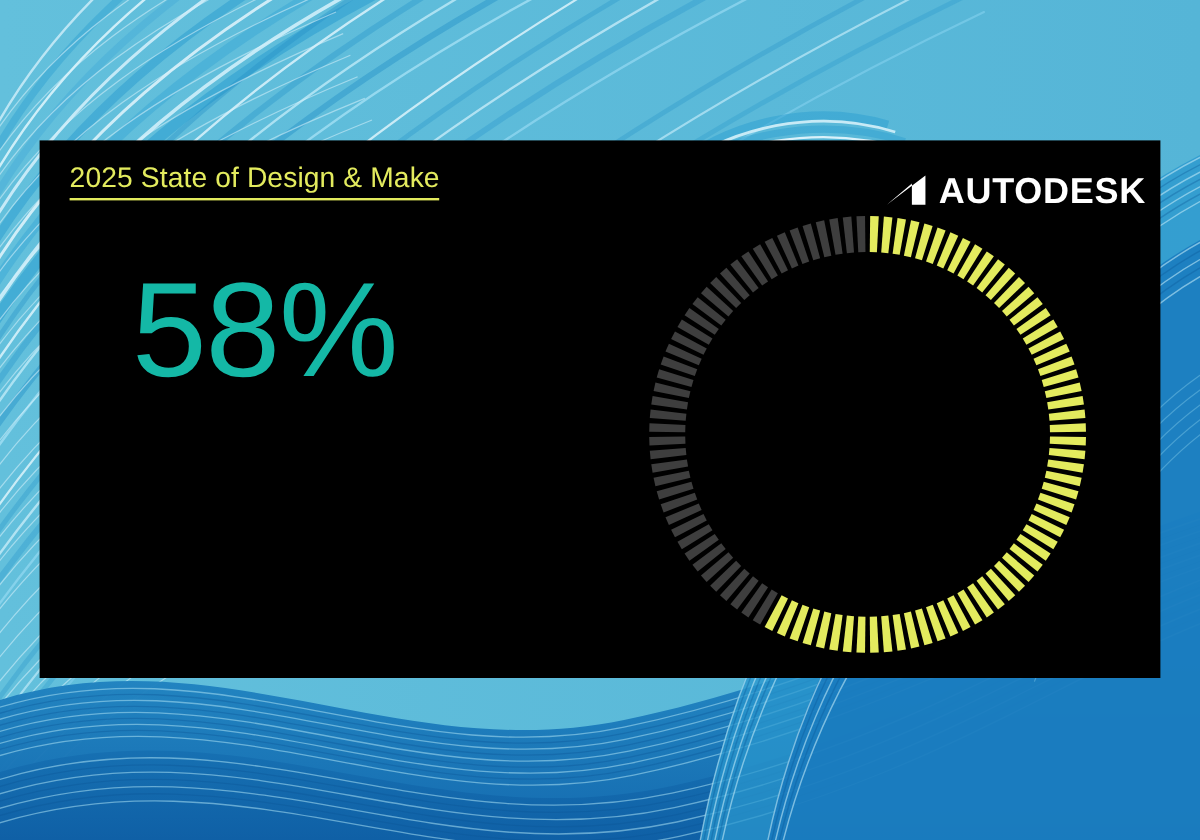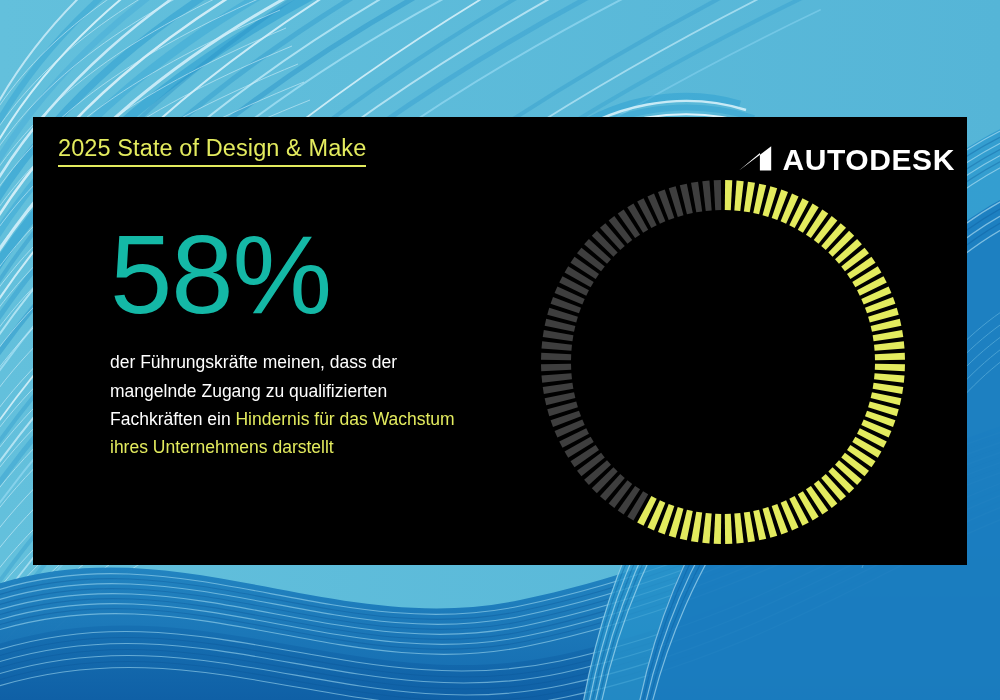--- a/index.html
+++ b/index.html
@@ -296,23 +296,20 @@
       <div id="brand-logo">
         <svg id="brand-mark" width="34" height="27" viewBox="0 0 34 27">
           <path d="M33.2 1.2 L33.2 25.6 L21.9 25.6 L21.9 8.0 L1.0 25.6 Z" fill="#ffffff"></path>
         </svg>
         <span id="brand-wordmark">AUTODESK</span>
       </div>
     </div>
 
     <div id="stat-block">
       <div id="stat-value">58%</div>
-      <p id="stat-description">
-        <span>der Führungskräfte meinen, dass der mangelnde Zugang zu qualifizierten Fachkräften ein </span><span class="hl">Hindernis für das Wachstum ihres Unternehmens darstellt</span>
-      </p>
     </div>
 
     <div id="donut-chart">
       <svg viewBox="0 0 370 370" width="370" height="370">
         <g id="donut-ticks">
             <polygon points="186.79,33.01 187.14,3.01 194.29,3.24 192.76,33.20" fill="#e3eb5e"></polygon>
             <polygon points="196.33,33.42 198.57,3.51 205.68,4.18 202.27,33.98" fill="#e3eb5e"></polygon>
             <polygon points="205.83,34.43 209.94,4.72 216.99,5.83 211.72,35.37" fill="#e3eb5e"></polygon>
             <polygon points="215.24,36.04 221.21,6.64 228.18,8.20 221.06,37.34" fill="#e3eb5e"></polygon>
             <polygon points="224.53,38.23 232.34,9.26 239.20,11.26 230.26,39.90" fill="#e3eb5e"></polygon>

